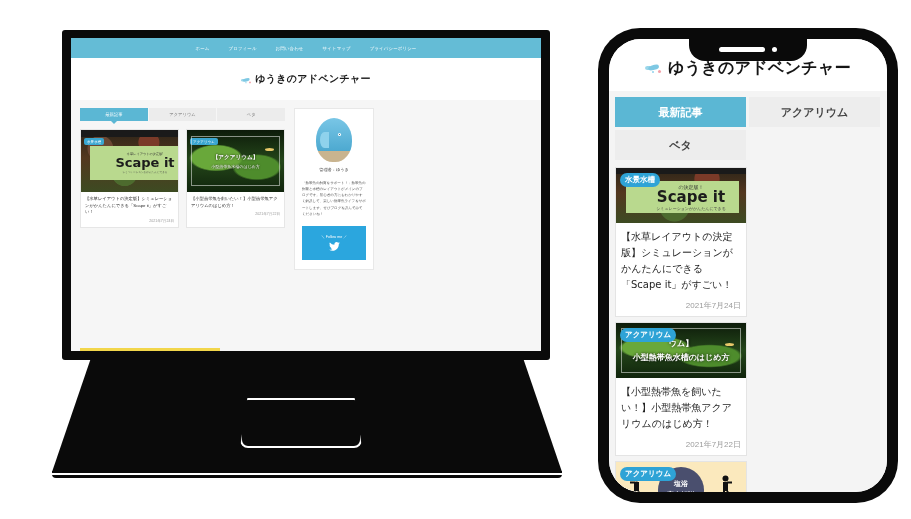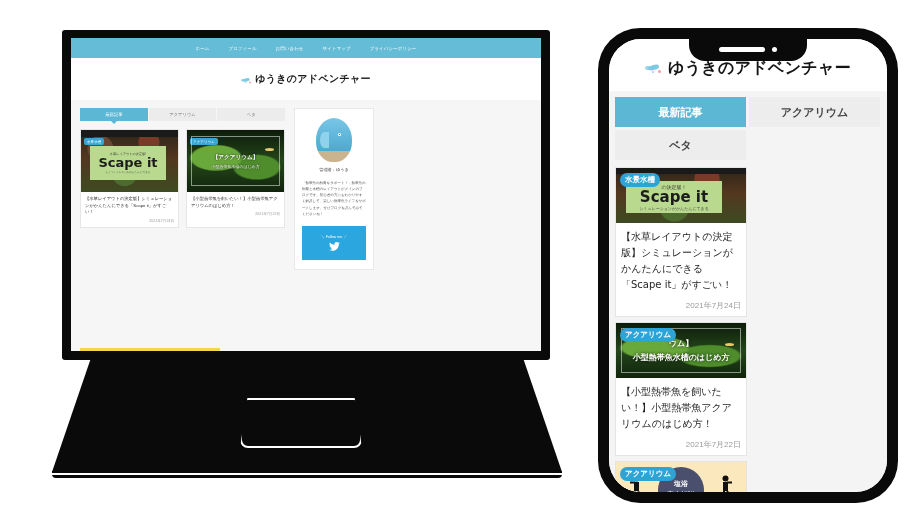--- a/index.html
+++ b/index.html
@@ -68,21 +68,21 @@
 
   
   .th1{background:
      radial-gradient(circle at 20% 30%,#6b4733 0 14%,transparent 15%),
      radial-gradient(circle at 70% 20%,#7a3a28 0 12%,transparent 13%),
      radial-gradient(circle at 45% 70%,#4d6b2e 0 18%,transparent 19%),
      linear-gradient(180deg,#2c2418 0%,#53371f 45%,#3d4b22 100%);}
   .th1 .bar{position:absolute;left:0;top:0;width:100%;height:7px;background:#1a1a1a;}
   .th1 .greenbox{
     position:absolute;left:9px;top:16px;width:76px;height:34px;background:#b9d98e;
-    display:flex;flex-direction:column;align-items:center;justify-content:center;
+    display:flex;flex-direction:column;align-items:center;justify-content:center;padding-left:17px;
   }
   .th1 .gt{font-size:3.2px;color:#333;}
   .th1 .gb{font-size:13px;color:#1c1c1c;font-weight:bold;line-height:1;
     font-family:"DejaVu Sans",sans-serif;}
   .th1 .gs{font-size:2.6px;color:#444;margin-top:1px;}
   .badge{
     position:absolute;left:3px;top:8px;background:#3aa6d0;color:#fff;
     font-size:3.4px;padding:1.6px 3px;border-radius:2px;letter-spacing:.2px;
   }
   .th2{background:

